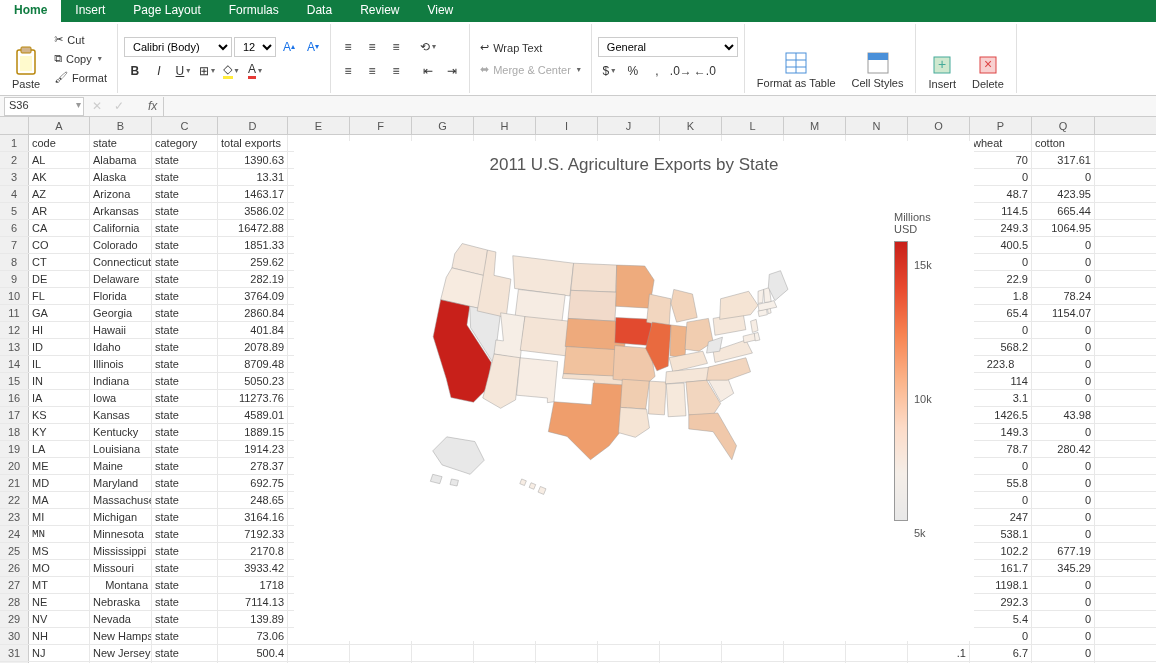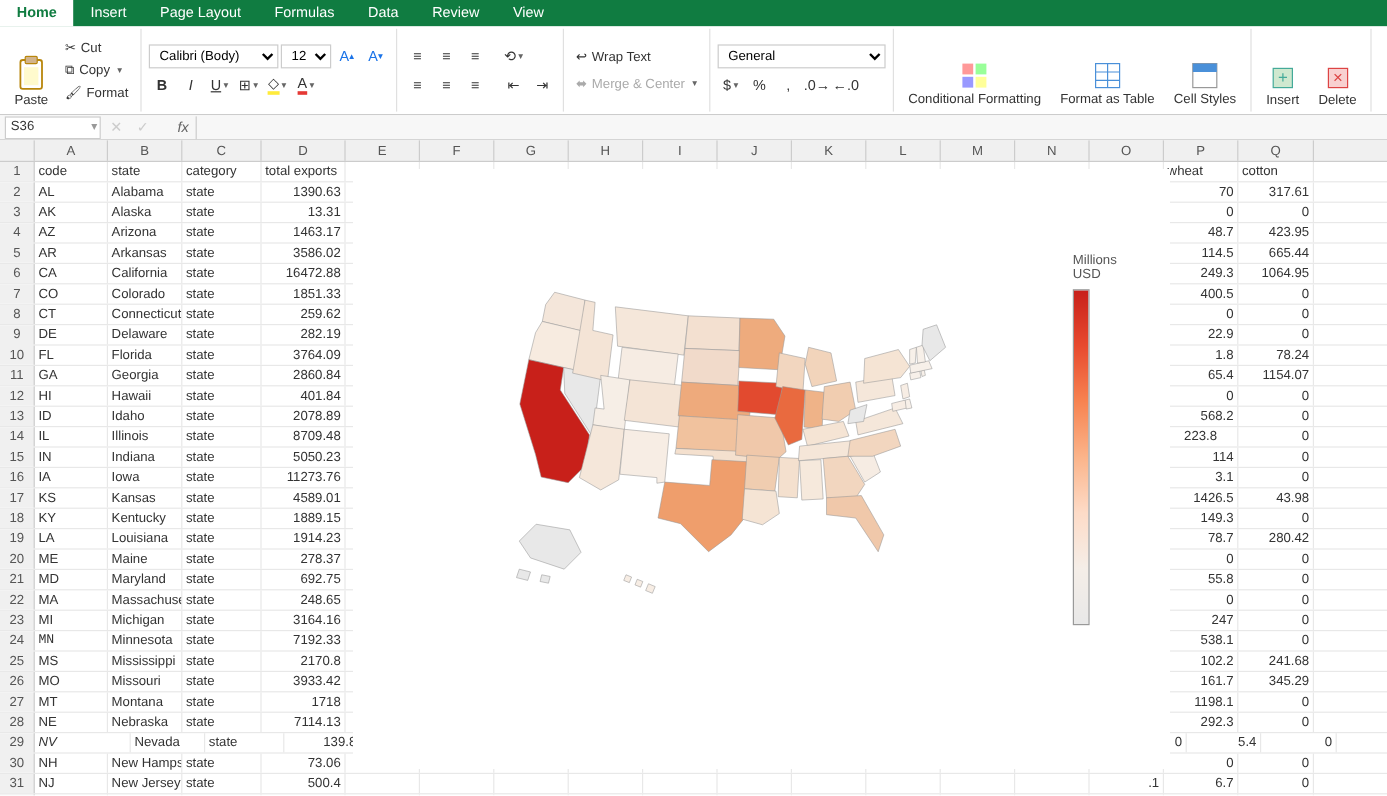--- a/index.html
+++ b/index.html
@@ -153,29 +153,20 @@
         <span class="iconbtn">%</span>
         <span class="iconbtn">,</span>
         <span class="iconbtn">.0→</span>
         <span class="iconbtn">←.0</span>
       </div>
     </div>
   </div>
   <div class="group">
     <div class="bigbtn">
         <svg width="24" height="24">
-          <rect x="2" y="2" width="9" height="9" fill="#f99"></rect>
-          <rect x="13" y="2" width="9" height="9" fill="#9f9"></rect>
-          <rect x="2" y="13" width="9" height="9" fill="#99f"></rect>
-          <rect x="13" y="13" width="9" height="9" fill="#ff9"></rect>
-        </svg>
-        <span style="text-align:center;line-height:1.1">Conditional Formatting</span>
-      </div>
-    <div class="bigbtn">
-        <svg width="24" height="24">
           <rect x="2" y="2" width="20" height="20" fill="none" stroke="#4a90d9"></rect>
           <line x1="2" y1="9" x2="22" y2="9" stroke="#4a90d9"></line>
           <line x1="2" y1="16" x2="22" y2="16" stroke="#4a90d9"></line>
           <line x1="12" y1="2" x2="12" y2="22" stroke="#4a90d9"></line>
         </svg>
         <span style="text-align:center;line-height:1.1">Format as Table</span>
       </div>
     <div class="bigbtn">
         <svg width="24" height="24">
           <rect x="2" y="2" width="20" height="20" fill="#fff" stroke="#999"></rect>
@@ -723,21 +714,21 @@
         <div class="cell num" style="width: 62px;"></div>
         <div class="cell num" style="width: 62px;"></div>
         <div class="cell num" style="width: 62px;"></div>
         <div class="cell num" style="width: 62px;"></div>
         <div class="cell num" style="width: 62px;"></div>
         <div class="cell" style="width: 62px;"></div>
         <div class="cell num" style="width: 62px;"></div>
         <div class="cell" style="width: 62px;"></div>
         <div class="cell num" style="width: 62px;">10</div>
         <div class="cell num" style="width: 62px;">102.2</div>
-        <div class="cell num" style="width: 63px;">241.68</div>
+        <div class="cell num" style="width: 63px;">677.19</div>
       </div>
       <div class="gridrow">
         <div class="rowh">26</div>
         <div class="cell" style="width: 61px;">MO</div>
         <div class="cell" style="width: 62px;">Missouri</div>
         <div class="cell" style="width: 66px;">state</div>
         <div class="cell num" style="width: 70px;">3933.42</div>
         <div class="cell" style="width: 62px;"></div>
         <div class="cell" style="width: 62px;"></div>
         <div class="cell num" style="width: 62px;"></div>
@@ -748,21 +739,21 @@
         <div class="cell" style="width: 62px;"></div>
         <div class="cell num" style="width: 62px;"></div>
         <div class="cell" style="width: 62px;"></div>
         <div class="cell num" style="width: 62px;">.8</div>
         <div class="cell num" style="width: 62px;">161.7</div>
         <div class="cell num" style="width: 63px;">345.29</div>
       </div>
       <div class="gridrow">
         <div class="rowh">27</div>
         <div class="cell" style="width: 61px;">MT</div>
-        <div class="cell" style="width: 62px;">Montana</div>
+        <div class="cell" style="width: 62px; text-align: right;">Montana</div>
         <div class="cell" style="width: 66px;">state</div>
         <div class="cell num" style="width: 70px;">1718</div>
         <div class="cell" style="width: 62px;"></div>
         <div class="cell" style="width: 62px;"></div>
         <div class="cell num" style="width: 62px;"></div>
         <div class="cell num" style="width: 62px;"></div>
         <div class="cell num" style="width: 62px;"></div>
         <div class="cell num" style="width: 62px;"></div>
         <div class="cell num" style="width: 62px;"></div>
         <div class="cell" style="width: 62px;"></div>
@@ -787,21 +778,21 @@
         <div class="cell num" style="width: 62px;"></div>
         <div class="cell" style="width: 62px;"></div>
         <div class="cell num" style="width: 62px;"></div>
         <div class="cell" style="width: 62px;"></div>
         <div class="cell num" style="width: 62px;">.9</div>
         <div class="cell num" style="width: 62px;">292.3</div>
         <div class="cell num" style="width: 63px;">0</div>
       </div>
       <div class="gridrow">
         <div class="rowh">29</div>
-        <div class="cell" style="width: 80px; font-style: italic;">NV</div>
+        <div class="cell" style="width: 61px;">NV</div>
         <div class="cell" style="width: 62px;">Nevada</div>
         <div class="cell" style="width: 66px;">state</div>
         <div class="cell num" style="width: 70px;">139.89</div>
         <div class="cell" style="width: 62px;"></div>
         <div class="cell" style="width: 62px;"></div>
         <div class="cell num" style="width: 62px;"></div>
         <div class="cell num" style="width: 62px;"></div>
         <div class="cell num" style="width: 62px;"></div>
         <div class="cell num" style="width: 62px;"></div>
         <div class="cell num" style="width: 62px;"></div>
@@ -868,20 +859,21 @@
         <div class="cell" style="width: 62px;"></div>
         <div class="cell num" style="width: 62px;">43.88</div>
         <div class="cell" style="width: 62px;"></div>
         <div class="cell num" style="width: 62px;">.1</div>
         <div class="cell num" style="width: 62px;">13.9</div>
         <div class="cell num" style="width: 63px;">72.62</div>
       </div>
     </div>
 
   <div class="chart">
+    <div class="ctitle">2011 U.S. Agriculture Exports by State</div>
     <div class="map">
       <svg width="440" height="290" viewBox="0 0 940 580">
         <g stroke="#999" stroke-width="1">
         <path fill="#f4e6da" d="M103 7l54 14 -6 55 -70 -17 6 -30z"></path>
         <path fill="#f7ebe0" d="M81 59l76 18 -12 70 -88 -20 12 -48z"></path>
         <path fill="#c8201a" d="M57 127l62 14 -6 40 52 80 -8 55 -30 30 -48 -10 -10 -40 -28 -90z"></path>
         <path fill="#e8e8e8" d="M119 141l66 14 -14 110 -50 -78z"></path>
         <path fill="#f4e4d6" d="M157 21l18 4 -4 50 36 8 -10 82 -62 -14 12 -70z"></path>
         <path fill="#f5e7da" d="M211 33l130 16 -8 70 -118 -16z"></path>
         <path fill="#f6ece3" d="M223 105l100 12 -8 66 -100 -12z"></path>
@@ -928,16 +920,21 @@
         <path fill="#e8e8e8" d="M759 73l24 -8 16 40 -28 24 -14 -28z"></path>
         <path fill="#e8e8e8" d="M70 420l60 10 20 40 -30 30 -60 -20 -20 -30z M40 500l20 5 -5 15 -20 -5z M80 510l15 3 -3 12 -15 -3z"></path>
         <path fill="#f7ede4" d="M230 510l10 4 -4 10 -10 -4z M250 518l10 4 -4 10 -10 -4z M270 526l12 5 -5 12 -12 -5z"></path>
         </g>
       </svg>
     </div>
     <div class="legend">
       <div class="legend-title">Millions USD</div>
       <div style="position:relative">
         <div class="gradient"></div>
+        <div class="lticks">
+          <span>15k</span>
+          <span>10k</span>
+          <span>5k</span>
+        </div>
       </div>
     </div>
   </div>
 </div>
 
 </body></html>

